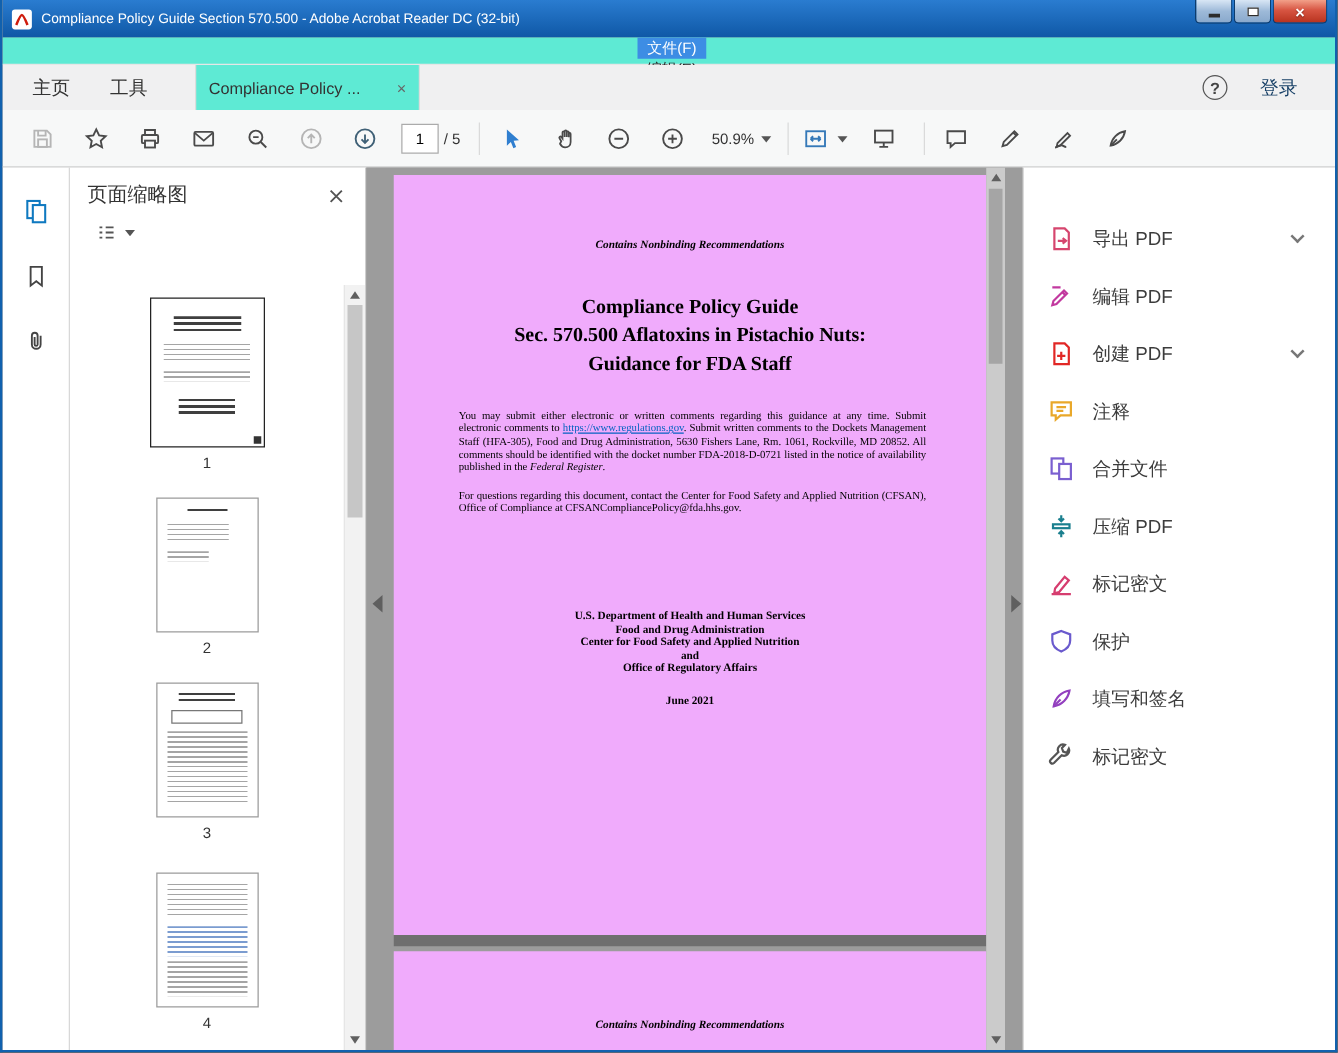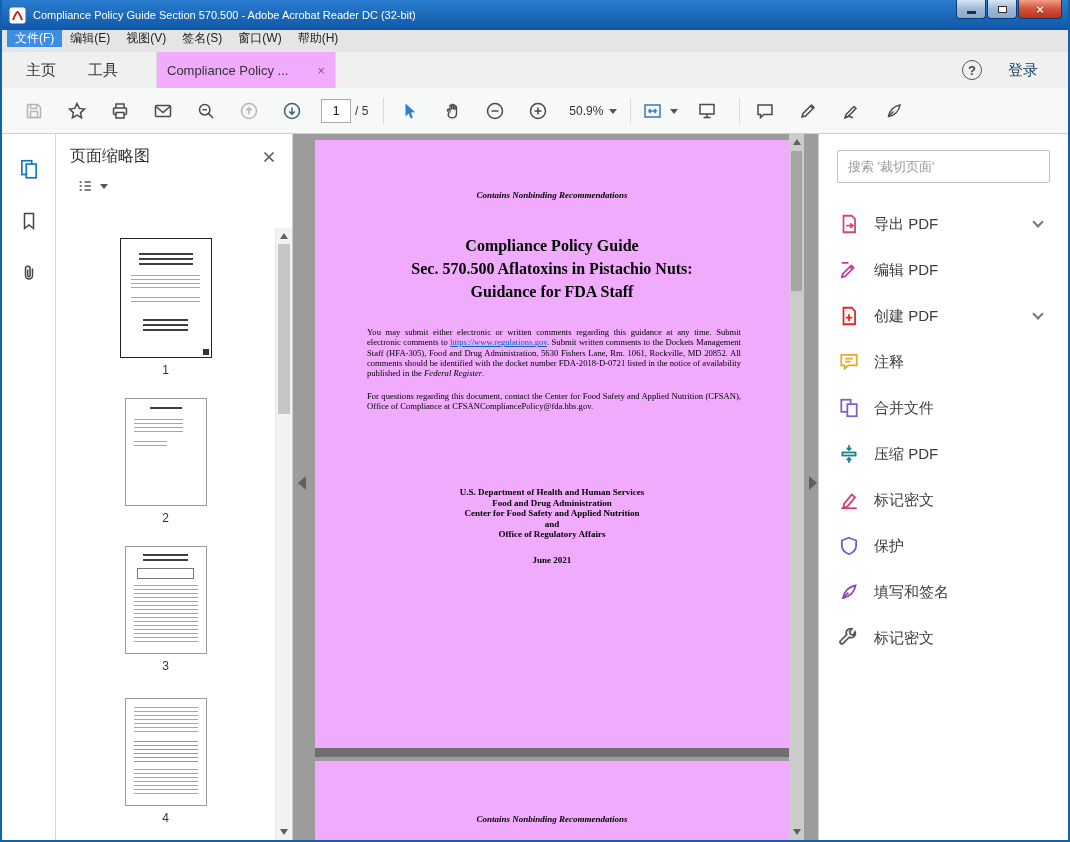--- a/index.html
+++ b/index.html
@@ -15,30 +15,30 @@
   .titlebar-title{font-size:11px;margin-left:7px;white-space:nowrap;}
   .win-btns{margin-left:auto;margin-right:6px;display:flex;align-self:flex-start;gap:1px;}
   .win-btn{width:30px;height:19px;border:1px solid #0c3c6e;border-top:none;border-radius:0 0 4px 4px;
     background:linear-gradient(#d8e6f5,#9db9d8 50%,#89a9cc);display:flex;align-items:center;justify-content:center;}
   .win-btn.close{width:44px;background:linear-gradient(#f2a089,#d75542 45%,#b8331f);}
   .glyph-min{width:9px;height:3px;background:#2c2c2c;margin-top:6px;}
   .glyph-max{width:9px;height:7px;border:1.5px solid #2c2c2c;background:#fff;}
   .glyph-close{color:#fff;font-size:13px;font-weight:bold;line-height:1;text-shadow:0 1px 1px #7a1f12;}
 
   
-  .menubar{position:absolute;top:30px;left:0;right:0;height:22px;background:#e5e5e5;
-    border-bottom:1px solid #e6e6e6;display:flex;align-items:flex-start;font-size:12px;color:#222;padding-left:5px;}
+  .menubar{position:absolute;top:30px;left:0;right:0;height:22px;background:#5eead4;
+    border-bottom:1px solid #e6e6e6;display:flex;align-items:center;font-size:12px;color:#222;padding-left:5px;flex-direction:column;}
   .menu-item{padding:0 8px;display:flex;align-items:center;cursor:default;}
   .menu-item.active{background:#3d8de4;color:#fff;}
 
   
   .tabbar{position:absolute;top:52px;left:0;right:0;height:36px;background:#f0f0f1;display:flex;align-items:center;}
   .tab-home,.tab-tools{font-size:15px;color:#333;padding:0 16px;height:100%;display:flex;align-items:center;}
   .tab-home{margin-left:8px;}
-  .doc-tab{margin-left:22px;height:100%;width:180px;background:#f0abfc;border-left:1px solid #dcdcdc;border-right:1px solid #dcdcdc;
+  .doc-tab{margin-left:22px;height:100%;width:180px;background:#5eead4;border-left:1px solid #dcdcdc;border-right:1px solid #dcdcdc;
     display:flex;align-items:center;padding:0 10px;font-size:13px;color:#333;}
   .doc-tab-label{white-space:nowrap;overflow:hidden;text-overflow:ellipsis;flex:1;}
   .tab-close{color:#666;font-size:13px;margin-left:6px;line-height:1;}
   .help-btn{margin-left:auto;width:20px;height:20px;border:1.6px solid #555;border-radius:50%;
     display:flex;align-items:center;justify-content:center;font-size:13px;color:#444;font-weight:bold;margin-right:26px;}
   .login-btn{font-size:15px;color:#163f66;margin-right:30px;}
 
   
   .toolbar{position:absolute;top:88px;left:0;right:0;height:46px;background:#f7f8f8;border-bottom:1px solid #cfcfcf;
     display:flex;align-items:center;padding-left:14px;}
@@ -391,21 +391,20 @@
       <div class="doc-scroll">
         <span class="tri-up"></span>
         <span class="scroll-thumb"></span>
         <span class="tri-down"></span>
       </div>
       <span class="collapse-left"></span>
       <span class="collapse-right"></span>
     </div>
 
     <div class="right-panel">
-      <input class="search-input" placeholder="搜索 '裁切页面'" style="">
       <div class="tools-list">
 
         <div class="tool-row">
           <span class="tool-icon" style="color: rgb(214, 69, 110);">
             <svg width="22" height="22" viewBox="0 0 20 20" fill="none" stroke="currentColor" stroke-width="1.6">
                 <path d="M5 2.5h7.5l3 3V17.5H5z"></path>
                 <path d="M7.5 11.5h5.5"></path>
                 <path d="M11 9.5l2.5 2-2.5 2"></path>
               </svg>
           </span>

